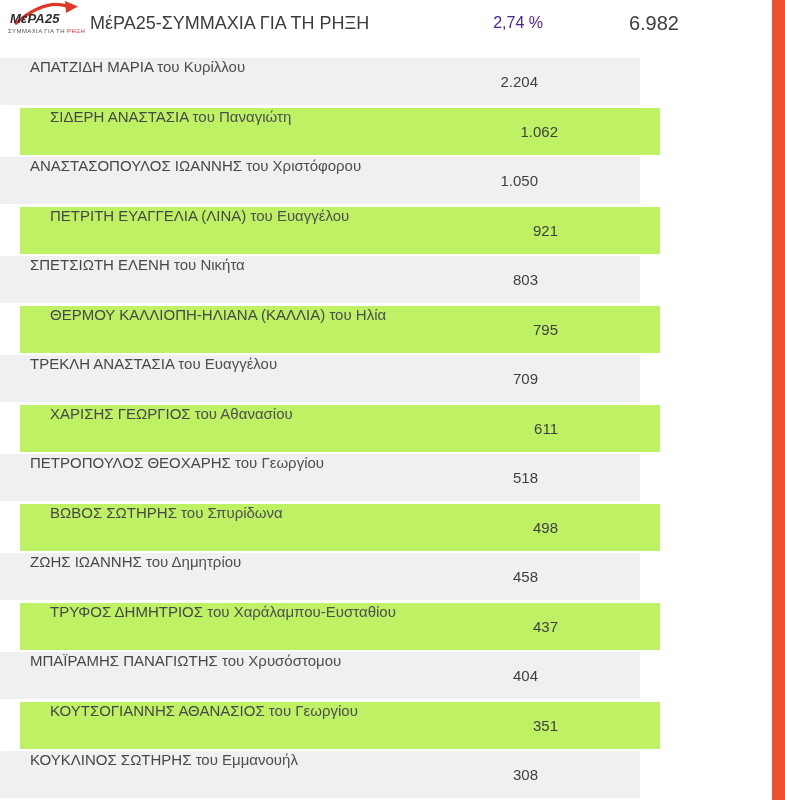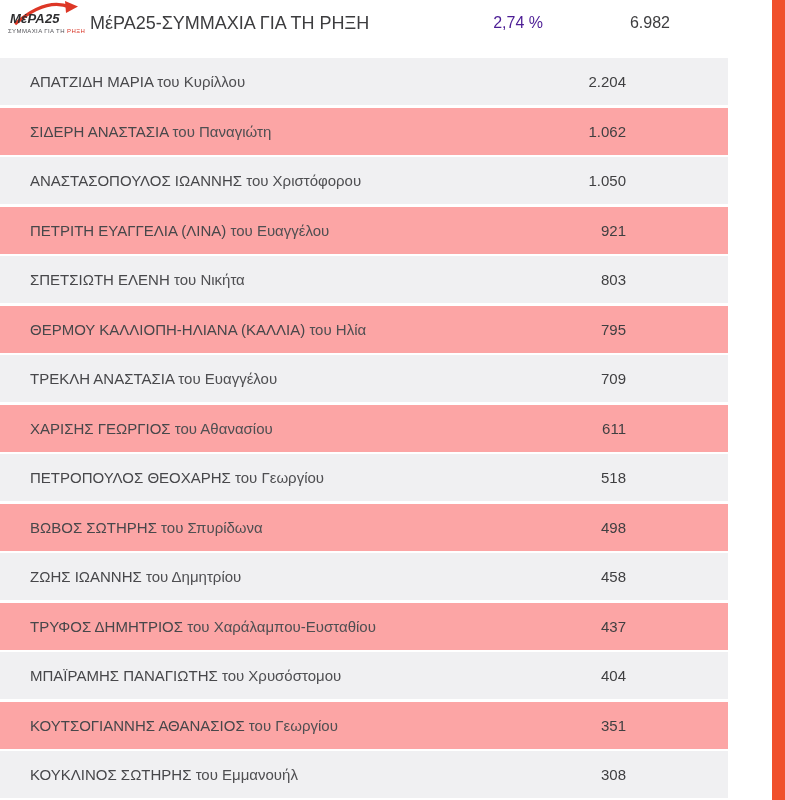--- a/index.html
+++ b/index.html
@@ -69,41 +69,40 @@
   .party-percent {
     position:absolute;
     right:242px; top:0;
     height:46px; line-height:46px;
     font-size:16px;
     color:#4c1d95;
     text-align:right;
   }
   .party-votes {
     position:absolute;
-    right:115px; top:0;
+    right:106px; top:0;
     height:46px; line-height:46px;
-    font-size:16px;
+    font-size:20px;
     color:#3D3D3F;
     text-align:center;
   }
 
   
   .rows { margin-top:12px; }
   .row {
     position:relative;
     height:47px;
     margin-bottom:2.5px;
     display:flex;
-    align-items:center;
     padding-left:30px;
     box-sizing:border-box;
-    width:728px;
+    width:640px;
   }
   .row.gray  { background:#F0F0F2; }
-  .row.light { background:#fca5a5; }
+  .row.light { background:#bef264;margin-left:20px; }
   .row .cname {
     font-size:15px;
     color:#47474A;
     white-space:nowrap;
   }
   .row .cname .patro { color:#4F4F52; }
   .row .votes {
     position:absolute;
     right:102px; top:0;
     height:47px; line-height:47px;

